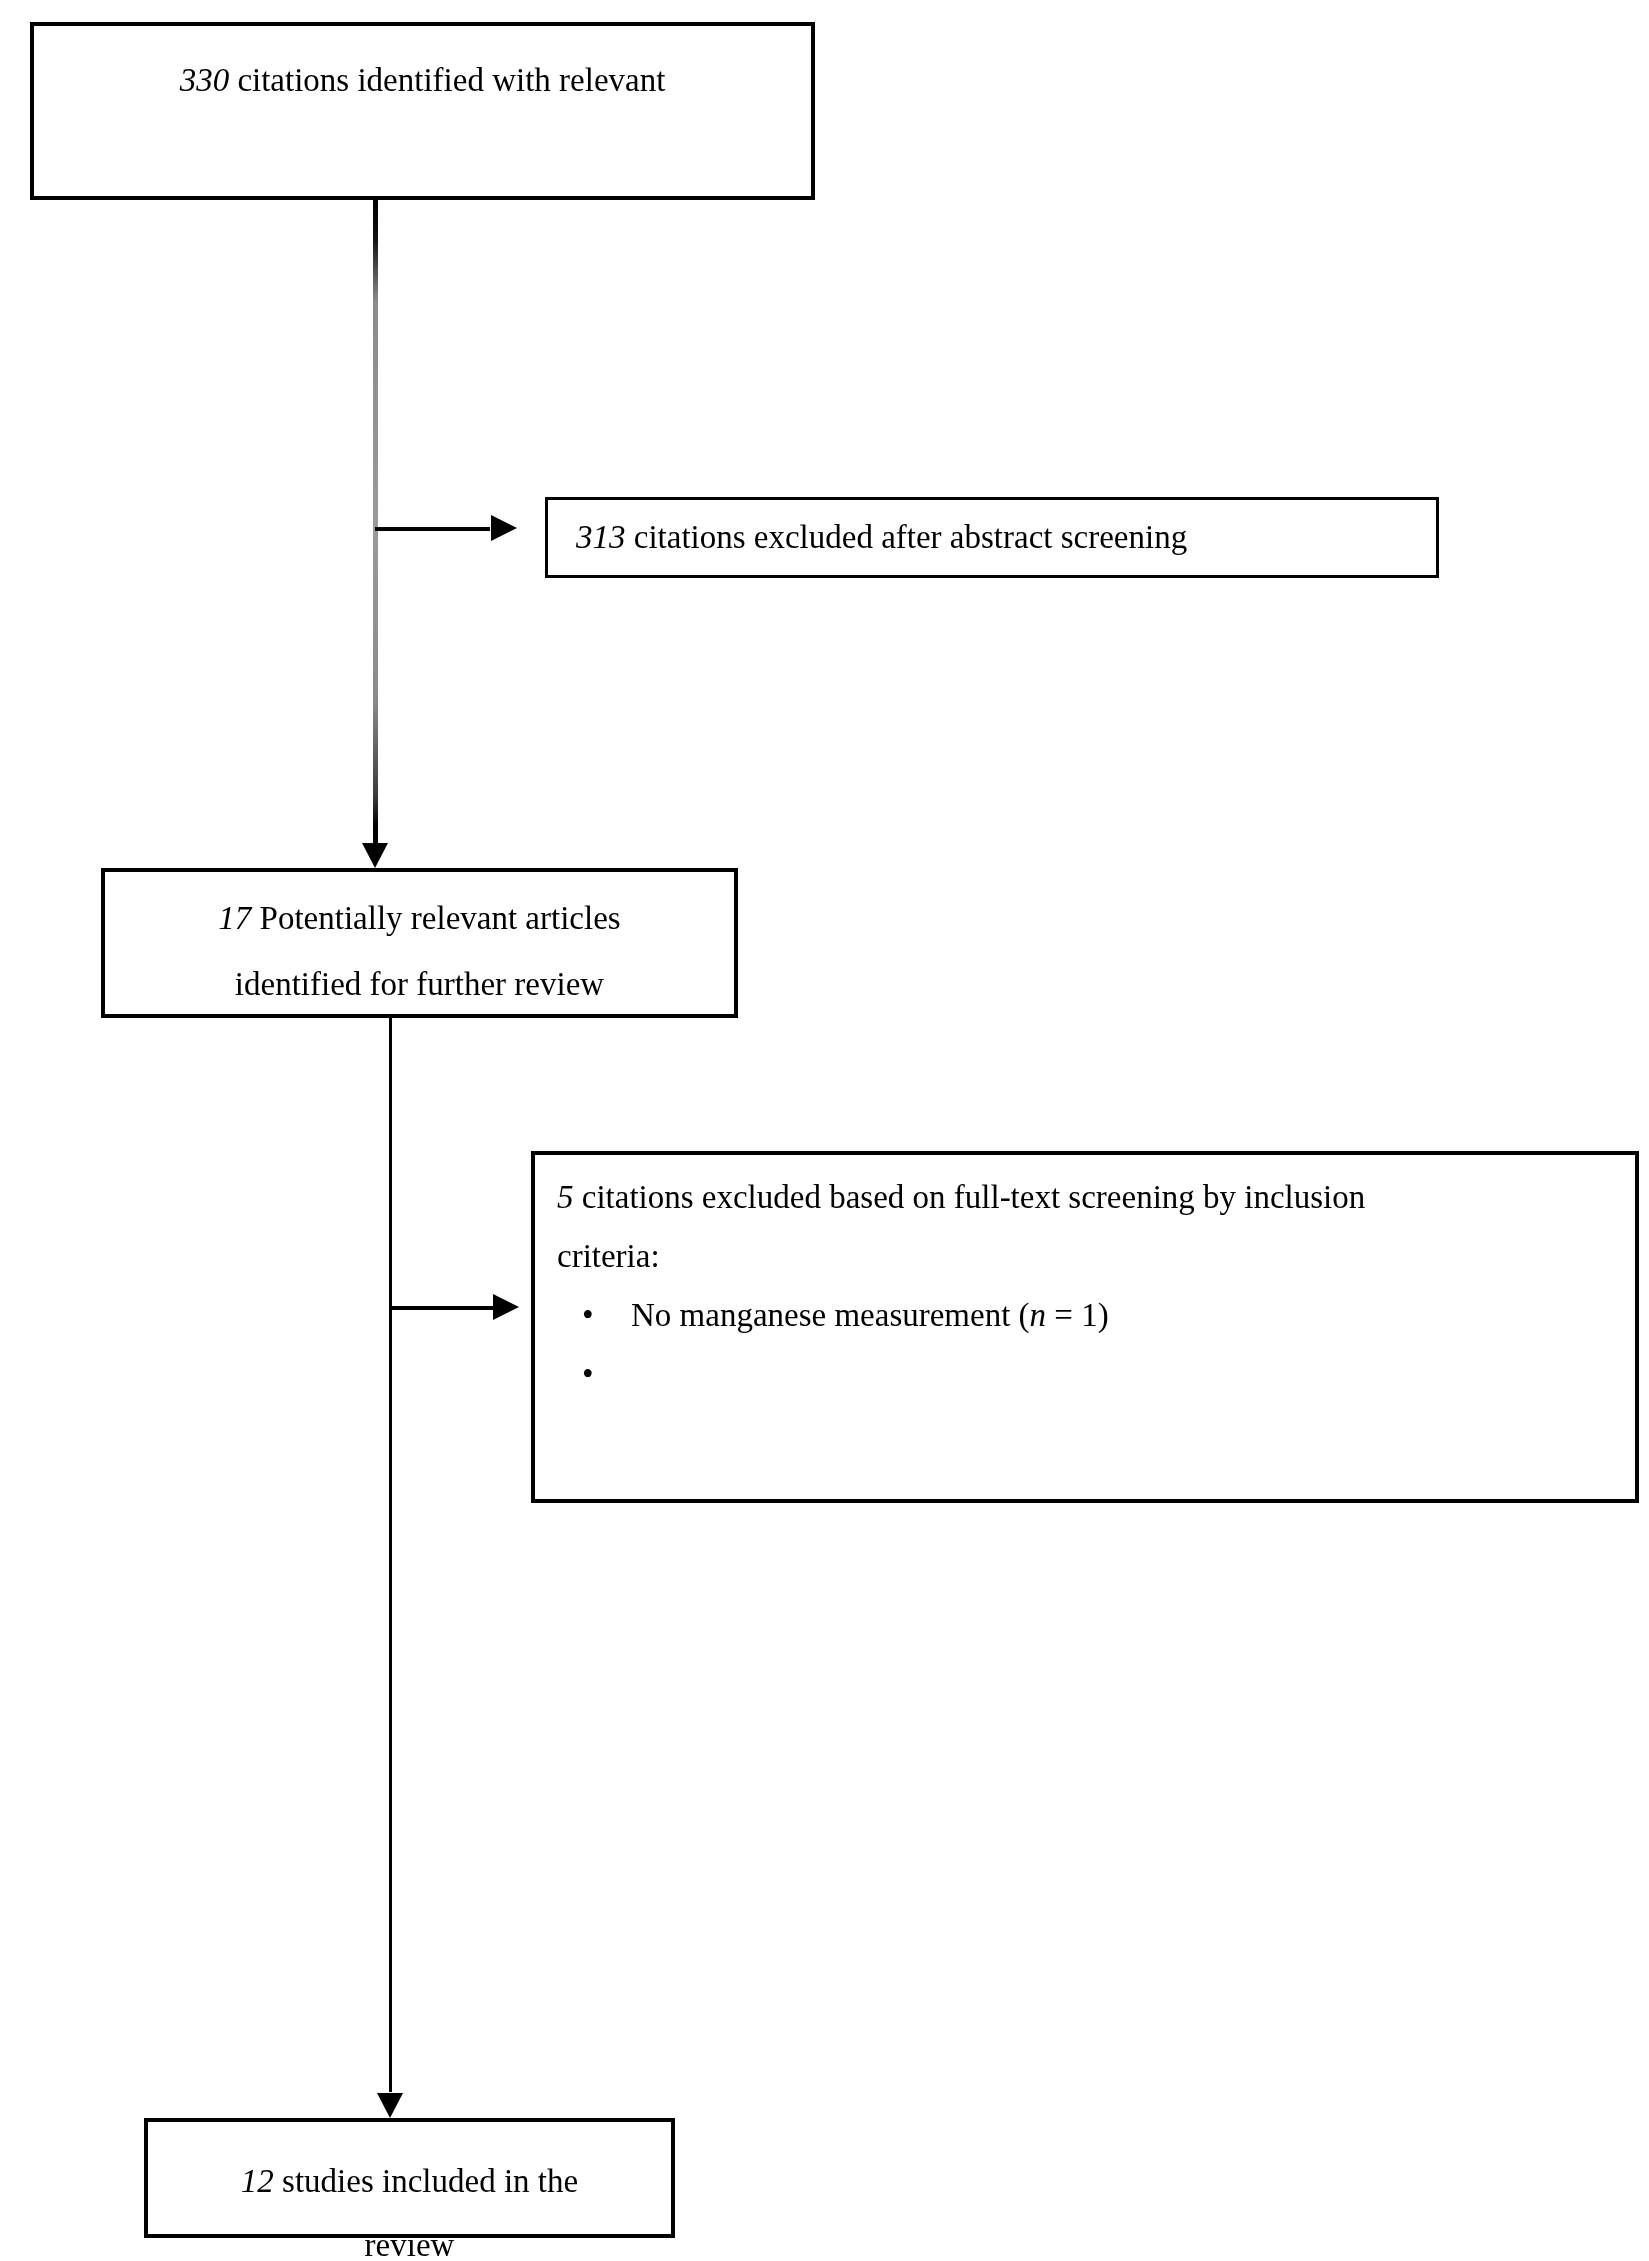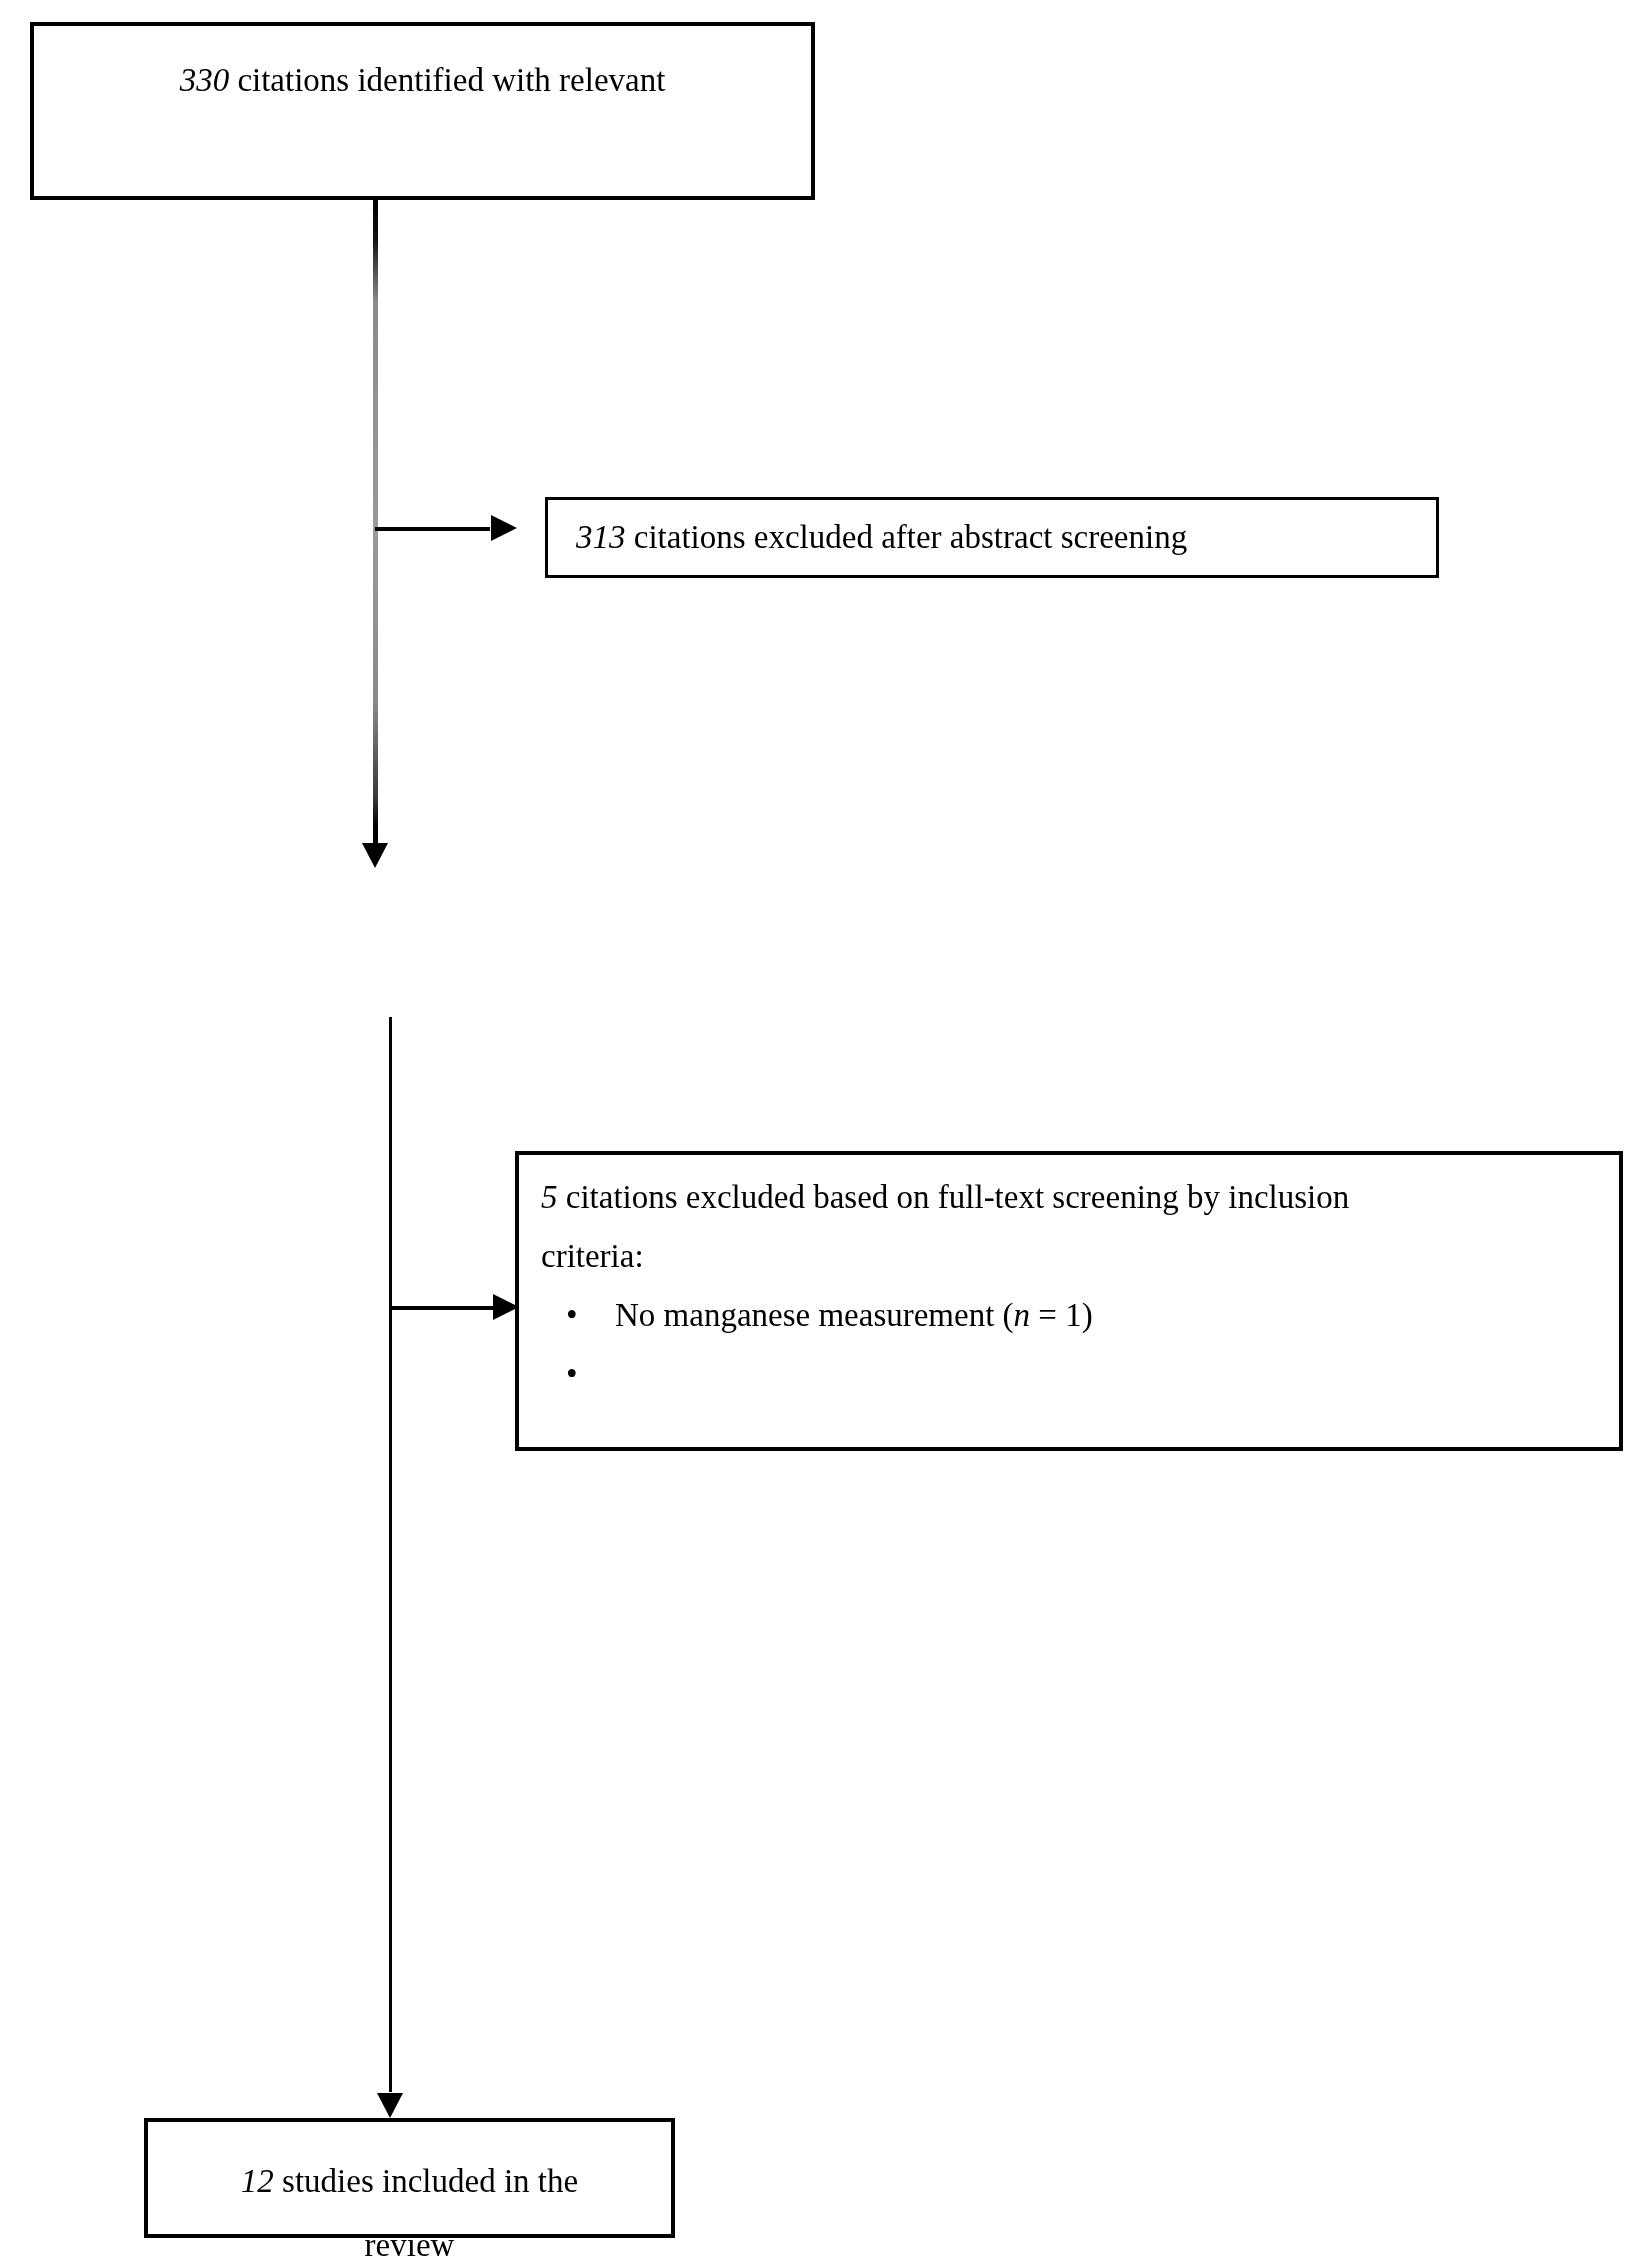--- a/index.html
+++ b/index.html
@@ -48,21 +48,21 @@
     padding-left: 28px;
   }
   
   #box-relevant {
     left: 101px; top: 868px; width: 637px; height: 150px;
     padding-top: 12.5px;
     line-height: 66px;
   }
   
   #box-excluded-fulltext {
-    left: 515px; top: 1151px; width: 1108px; height: 300px;
+    left: 531px; top: 1151px; width: 1108px; height: 352px;
     padding: 12.5px 14px 0 22px;
     line-height: 59px;
   }
   .bullet-row {
     display: flex;
     margin-left: 25px;
   }
   .bullet-marker {
     width: 49px;
     flex: 0 0 49px;
@@ -135,20 +135,24 @@
   <div class="connector" id="vline-1"></div>
   <div class="connector" id="arrowhead-down-1"></div>
 
   <div class="connector" id="hline-1"></div>
   <div class="connector" id="arrowhead-right-1"></div>
 
   <div class="box" id="box-excluded-abstract">
     <div class="nowrap"><span class="num">313</span><span> citations excluded after abstract screening</span></div>
   </div>
 
+  <div class="box center-text" id="box-relevant">
+    <div class="nowrap"><span class="num">17</span><span> Potentially relevant articles</span></div>
+    <div>identified for further review</div>
+  </div>
 
   <div class="connector" id="vline-2"></div>
   <div class="connector" id="arrowhead-down-2"></div>
 
   <div class="connector" id="hline-2"></div>
   <div class="connector" id="arrowhead-right-2"></div>
 
   <div class="box" id="box-excluded-fulltext">
     <div class="nowrap"><span class="num">5</span><span> citations excluded based on full-text screening by inclusion</span></div>
     <div>criteria:</div>

